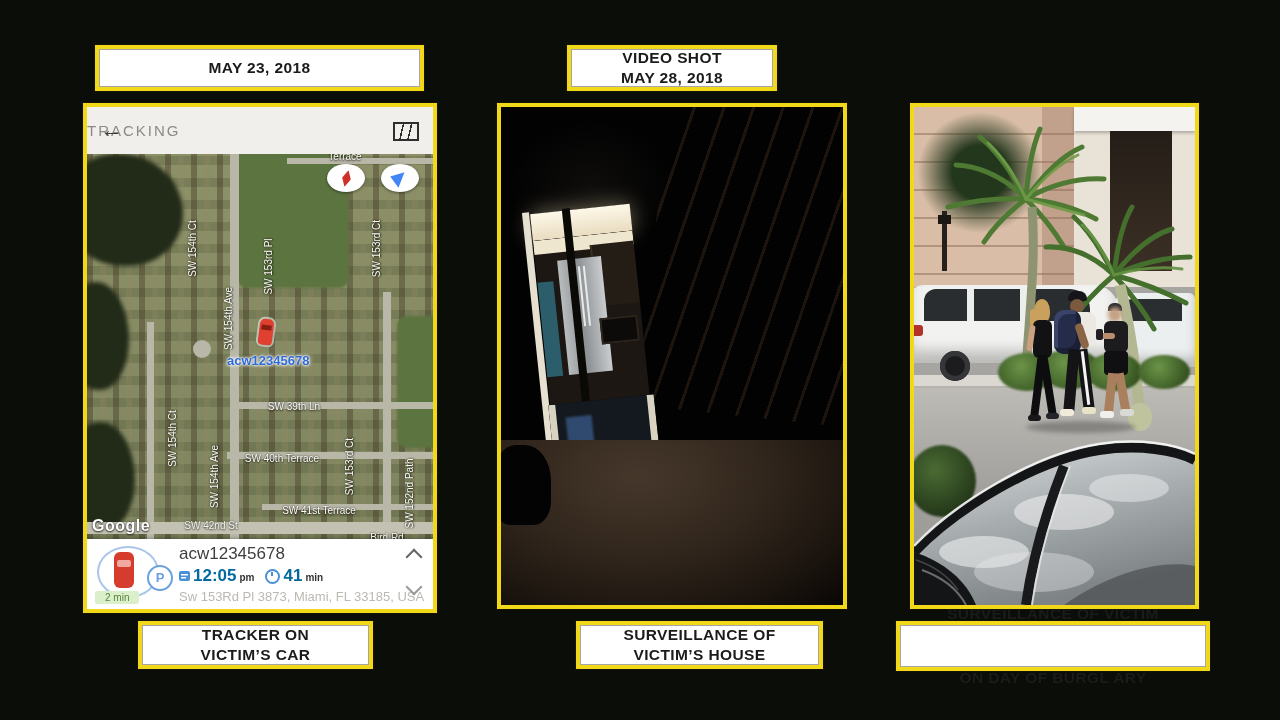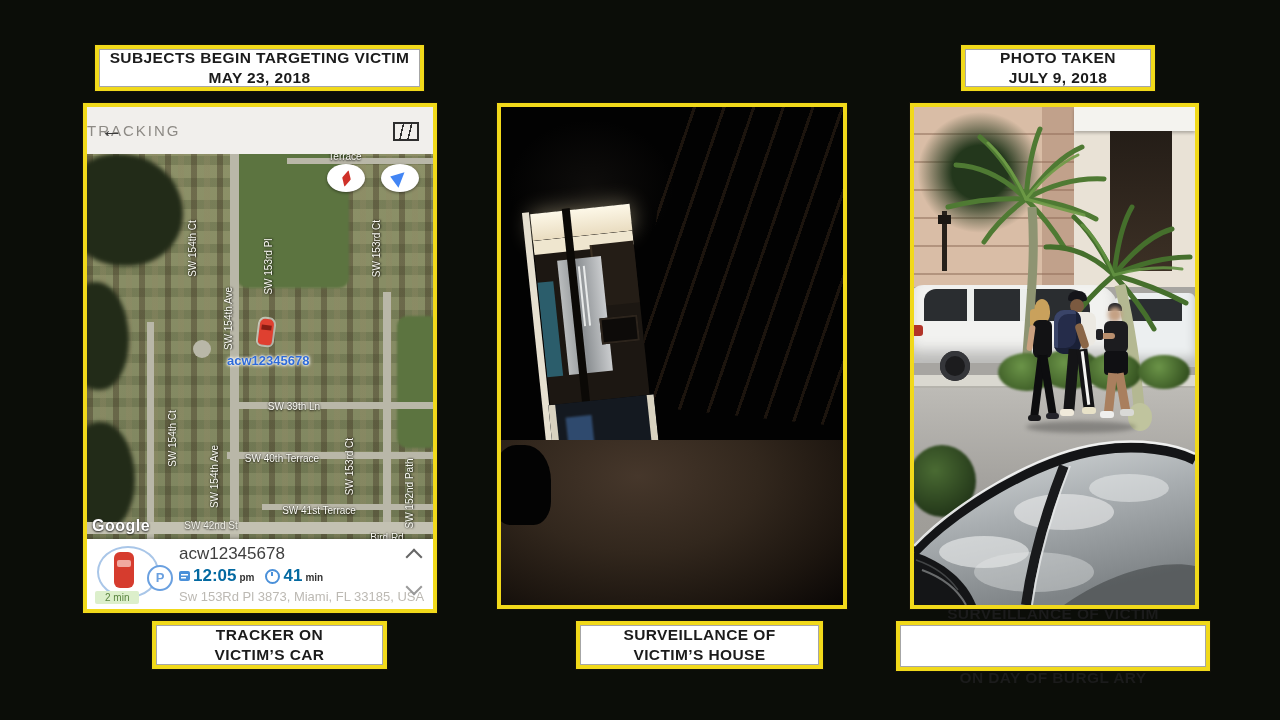--- a/index.html
+++ b/index.html
@@ -125,29 +125,28 @@
   .fig div{position:absolute;}
   
   svg{position:absolute;left:0;top:0;}
 </style>
 </head>
 <body>
 
 <div class="stage">
 
   <div class="plate" style="left:95px;top:45px;width:321px;height:38px;">
-    <span>SUBJECTS BEGIN TARGETING VICTIM</span>
     <span>MAY 23, 2018</span>
   </div>
-  <div class="plate" style="left:961px;top:45px;width:186px;height:38px;">
-    <span>PHOTO TAKEN</span>
-    <span>JULY 9, 2018</span>
-  </div>
-
-  <div class="plate" style="left:152px;top:621px;width:227px;height:40px;align-items:center;">
+  <div class="plate" style="left:567px;top:45px;width:202px;height:38px;">
+    <span>VIDEO SHOT</span>
+    <span>MAY 28, 2018</span>
+  </div>
+
+  <div class="plate" style="left:138px;top:621px;width:227px;height:40px;align-items:center;">
     <span>TRACKER ON</span>
     <span>VICTIM’S CAR</span>
   </div>
   <div class="plate" style="left:548px;top:621px;width:239px;height:40px;margin-left:28px;">
     <span>SURVEILLANCE OF</span>
     <span>VICTIM’S HOUSE</span>
   </div>
   <div class="plate" style="left:896px;top:621px;width:306px;height:42px;gap:44px;">
     <span>SURVEILLANCE OF VICTIM</span>
     <span>ON DAY OF BURGL ARY</span>

